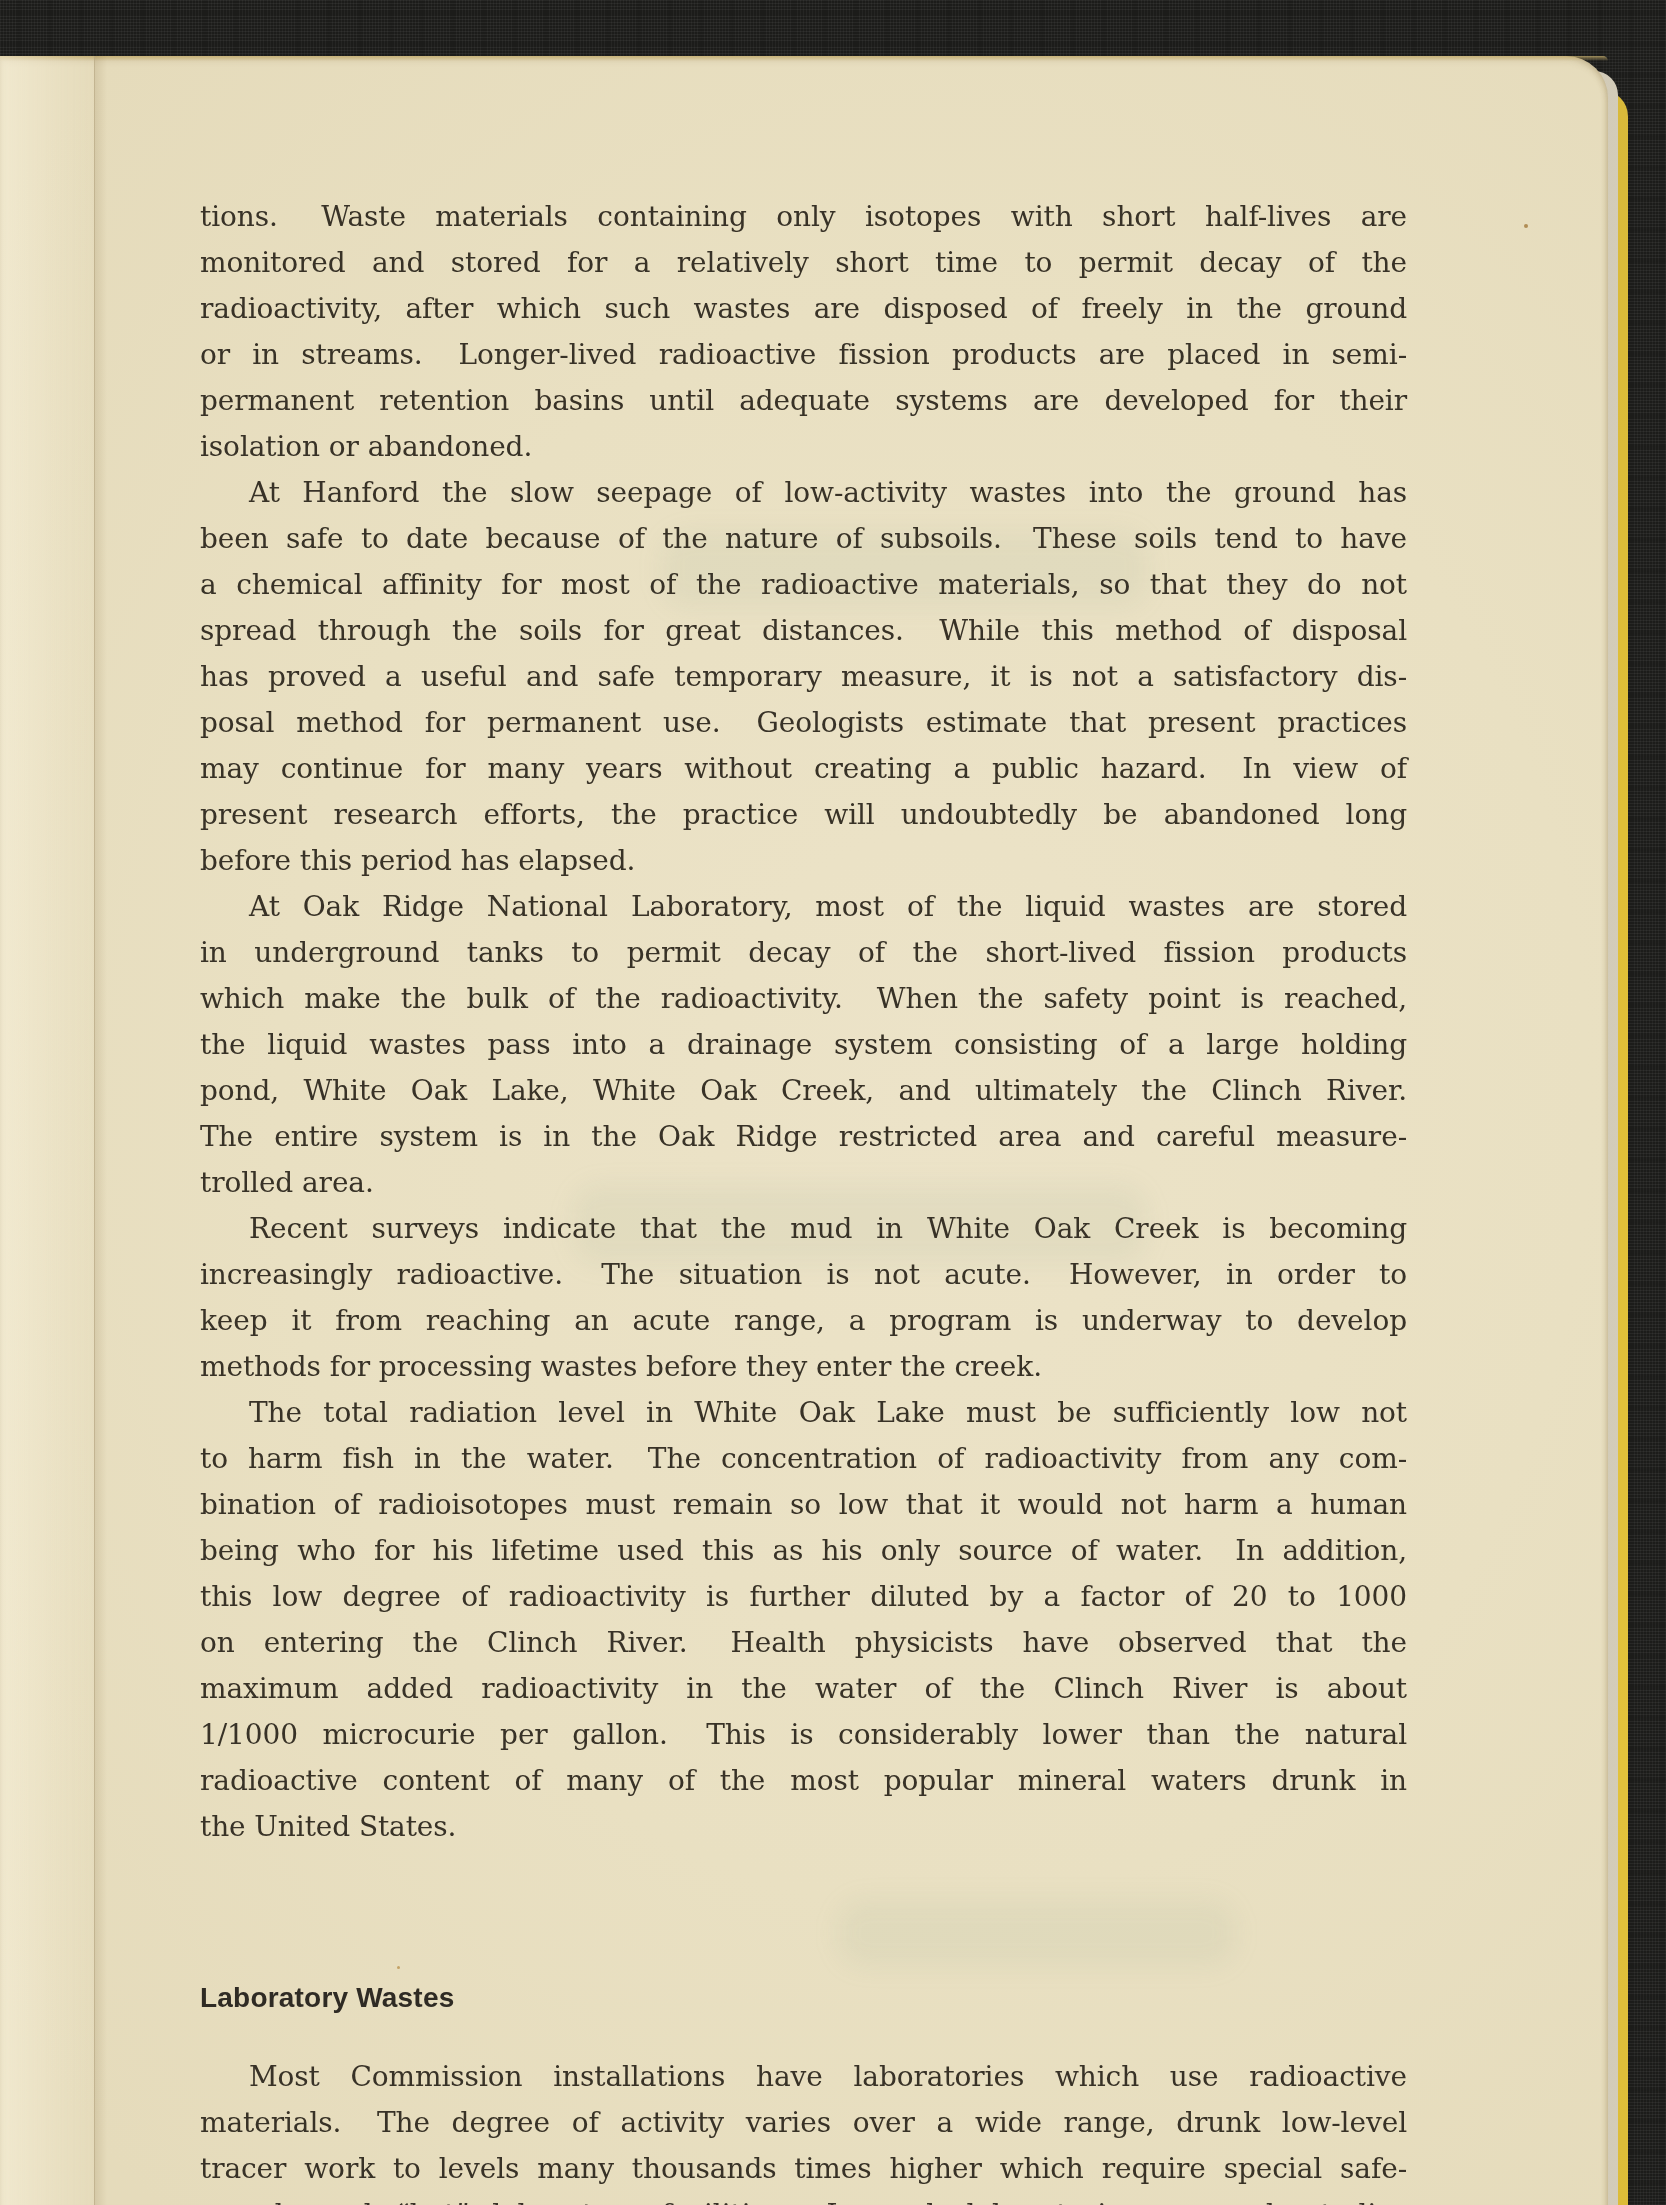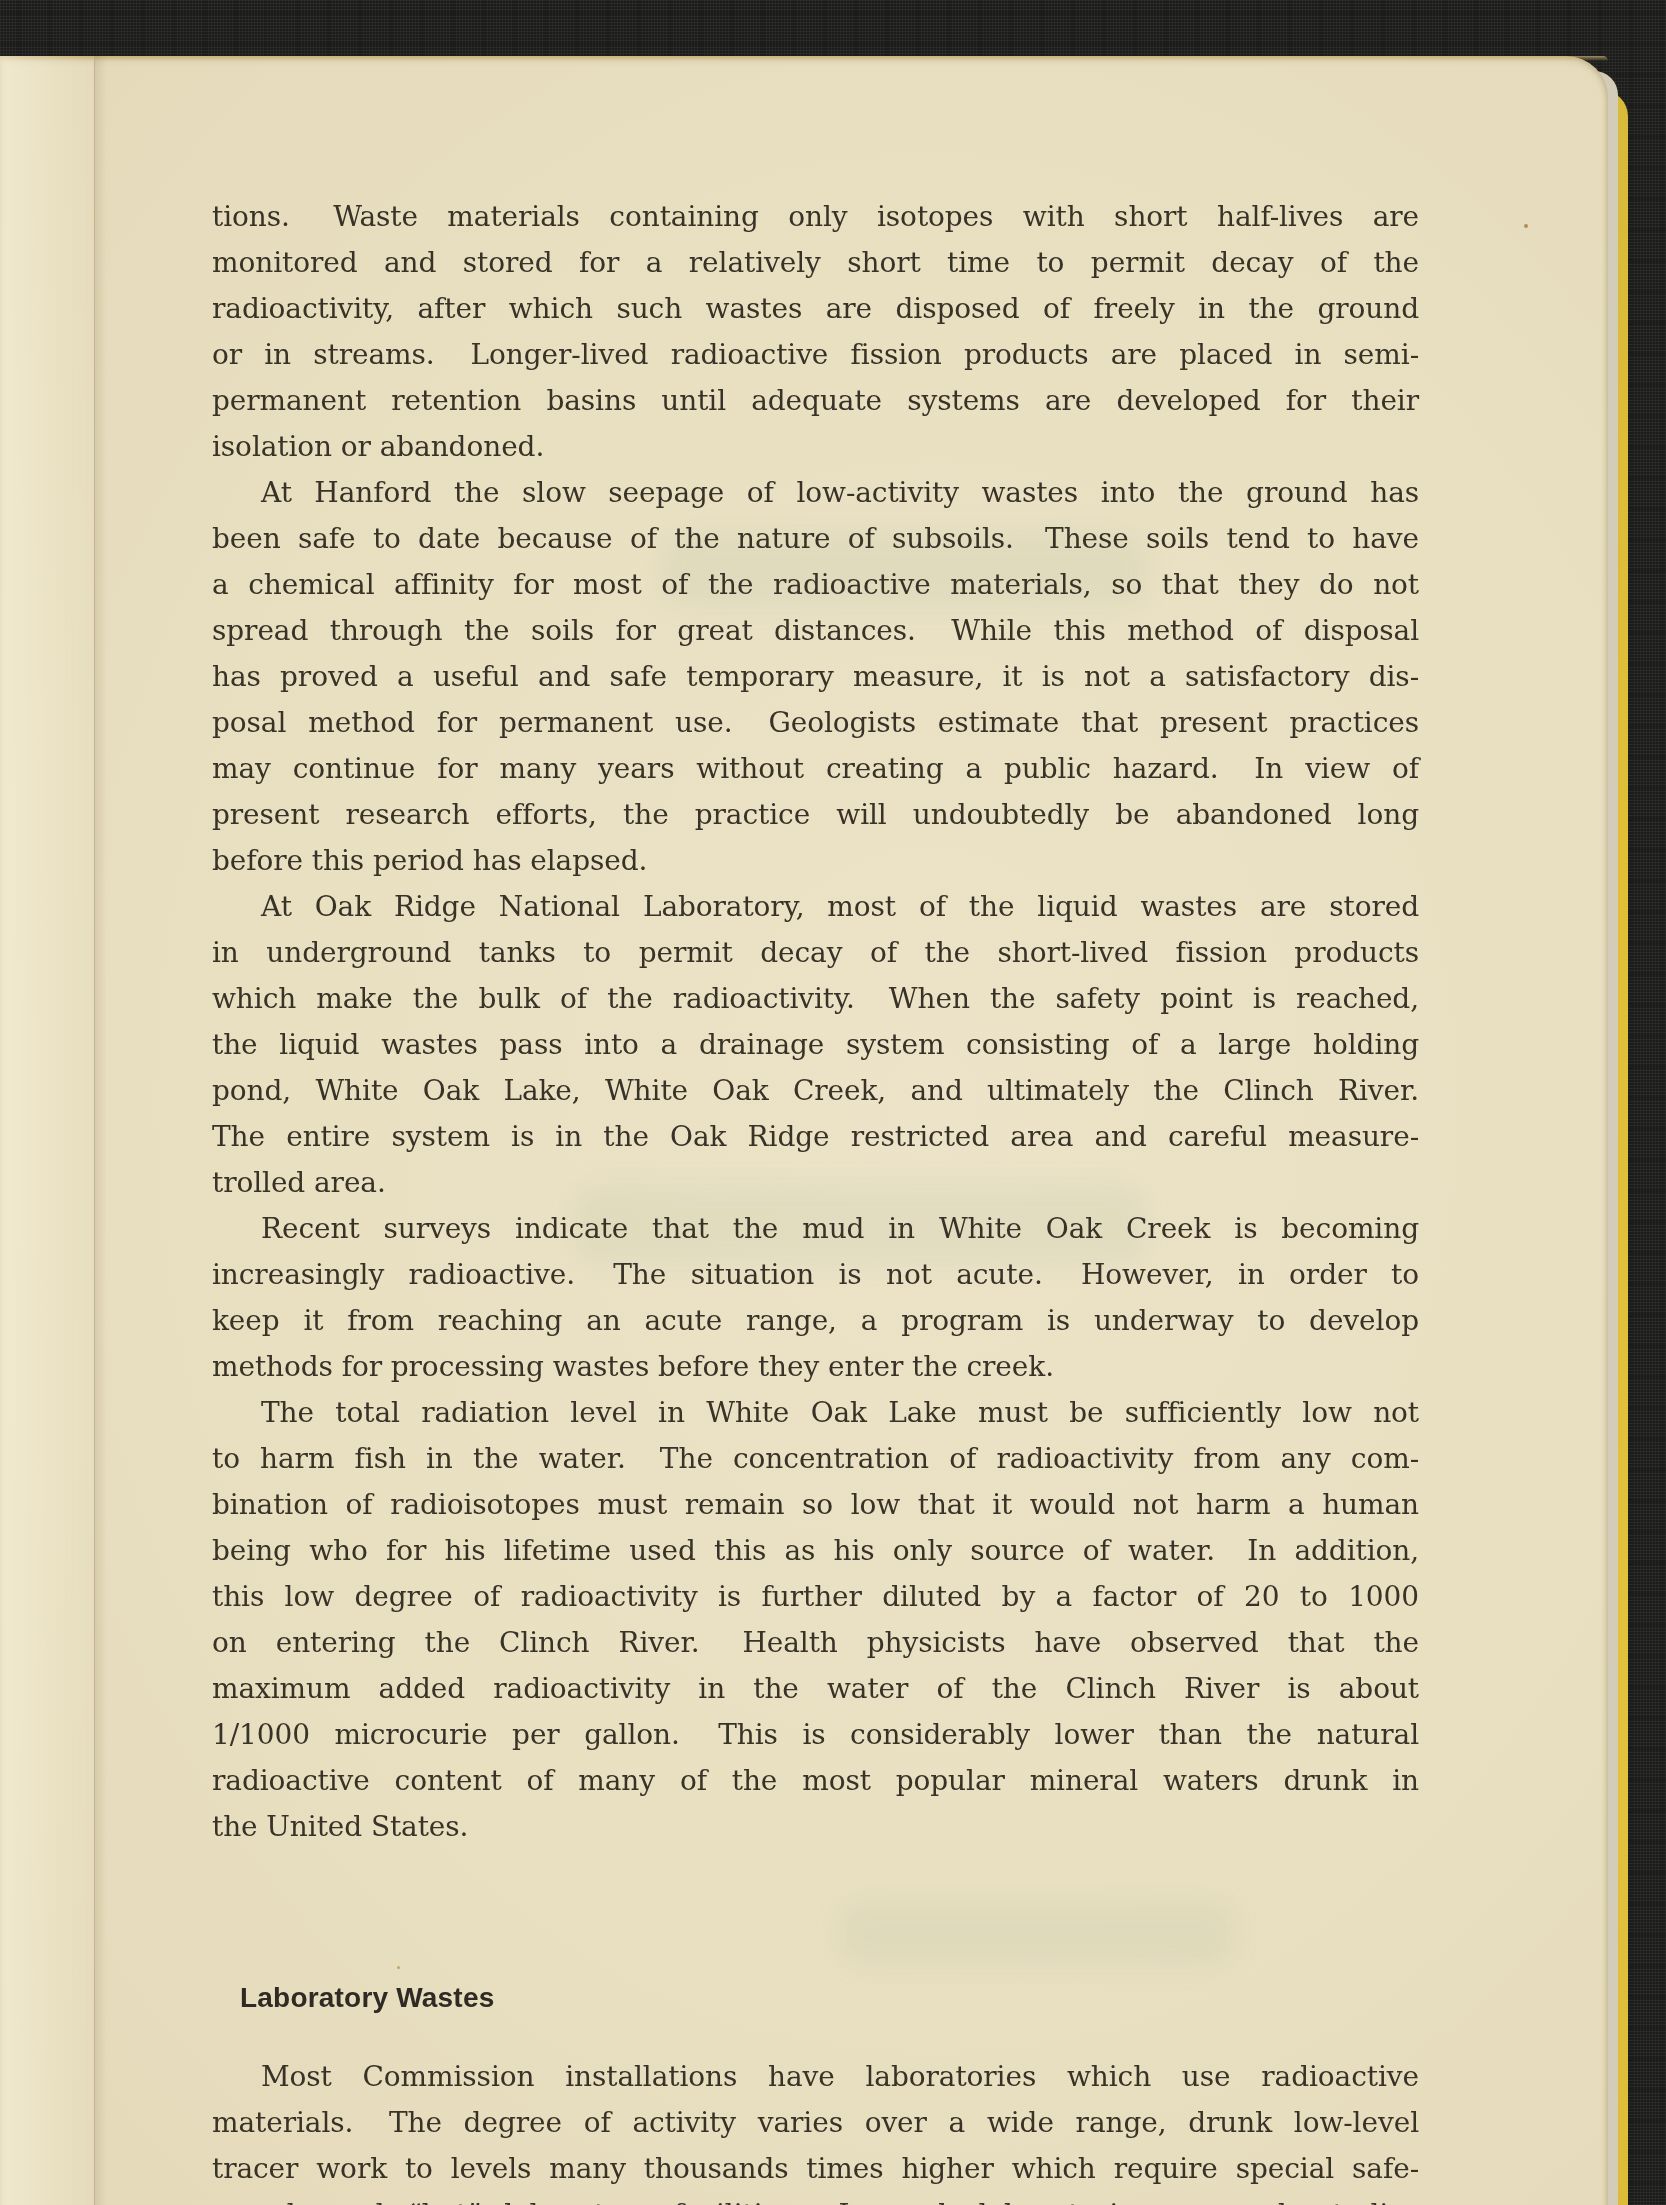--- a/index.html
+++ b/index.html
@@ -42,34 +42,34 @@
     border-right:0.9px solid rgba(150,128,80,0.35);
   }
   .crease-shadow{
     position:absolute;left:94px;top:0;bottom:0;width:13.2px;
     background:linear-gradient(90deg, rgba(120,95,50,0.16), rgba(120,95,50,0));
   }
   .showthrough{position:absolute;background:rgba(148,166,140,0.10);filter:blur(11.5px);border-radius:26.5px;}
   .stain{position:absolute;border-radius:50%;}
   .textcol{
     position:absolute;left:200px;width:1207px;
-    color:#383227;font-size:28px;letter-spacing:-0.1px;z-index:4;margin-left:12px;
+    color:#383227;font-size:28px;letter-spacing:-0.1px;z-index:4;
   }
   #col1{top:194px;}
   #col2{top:2054px;}
   .line{
     height:46px;line-height:46px;white-space:nowrap;
     text-align:justify;text-align-last:justify;text-justify:inter-word;
   }
   .line.el{text-align-last:left;}
   .line.first{padding-left:49px;}
   .heading{
     position:absolute;left:200px;top:1984px;z-index:4;
     font-family:"Liberation Sans", sans-serif;font-weight:700;
-    font-size:28px;line-height:1;color:#2f2b24;letter-spacing:0.2px;margin-left:40px;
+    font-size:28px;line-height:1;color:#2f2b24;letter-spacing:0.2px;
   }
 </style>
 </head>
 <body>
 
 <div class="edge-yellow"></div>
 <div class="edge-stack"></div>
 
 <div class="paper">
   <div class="crease"></div>

